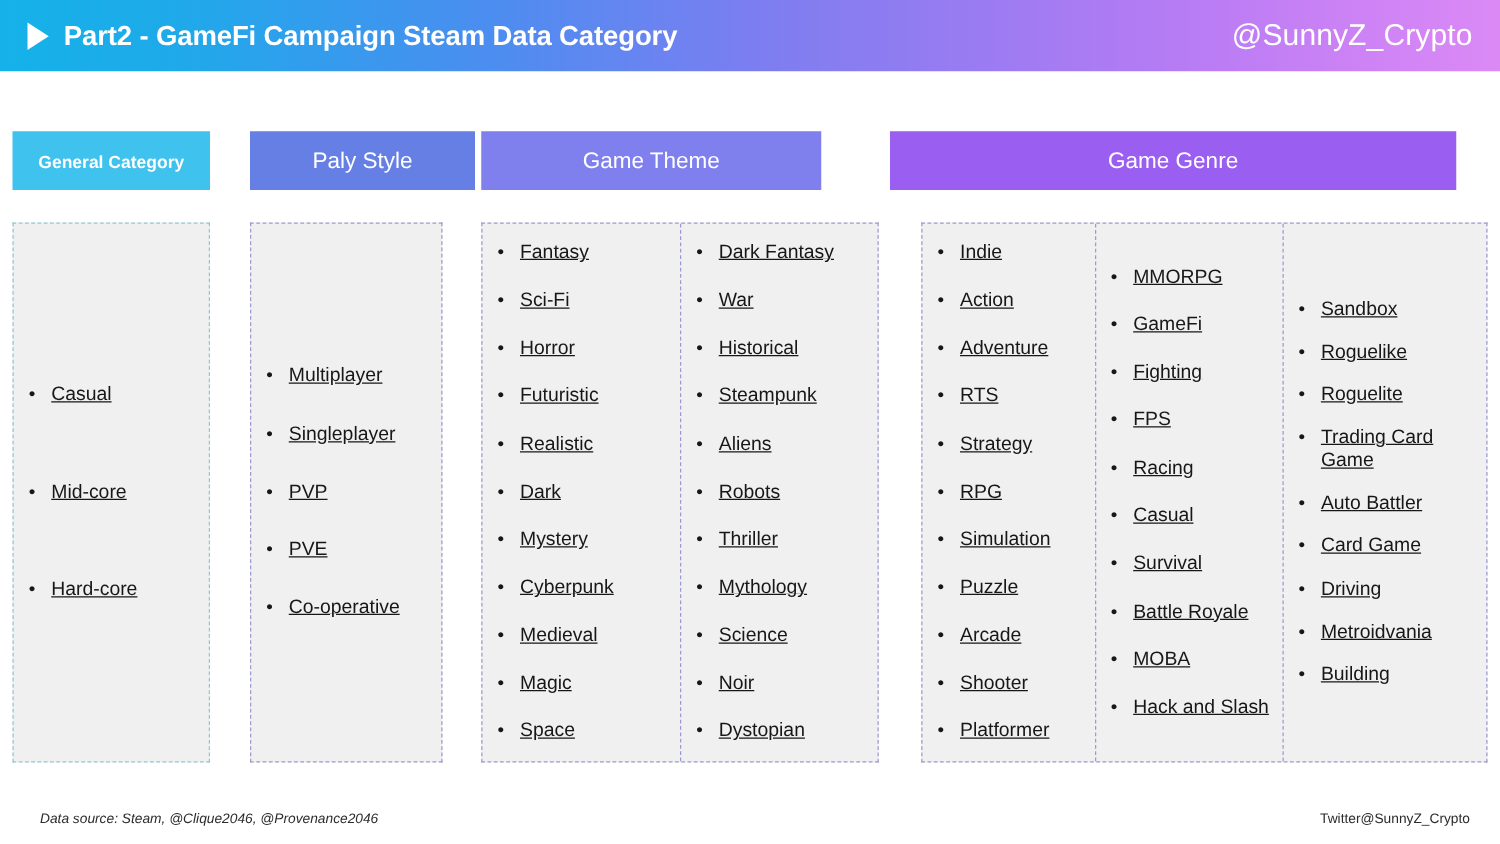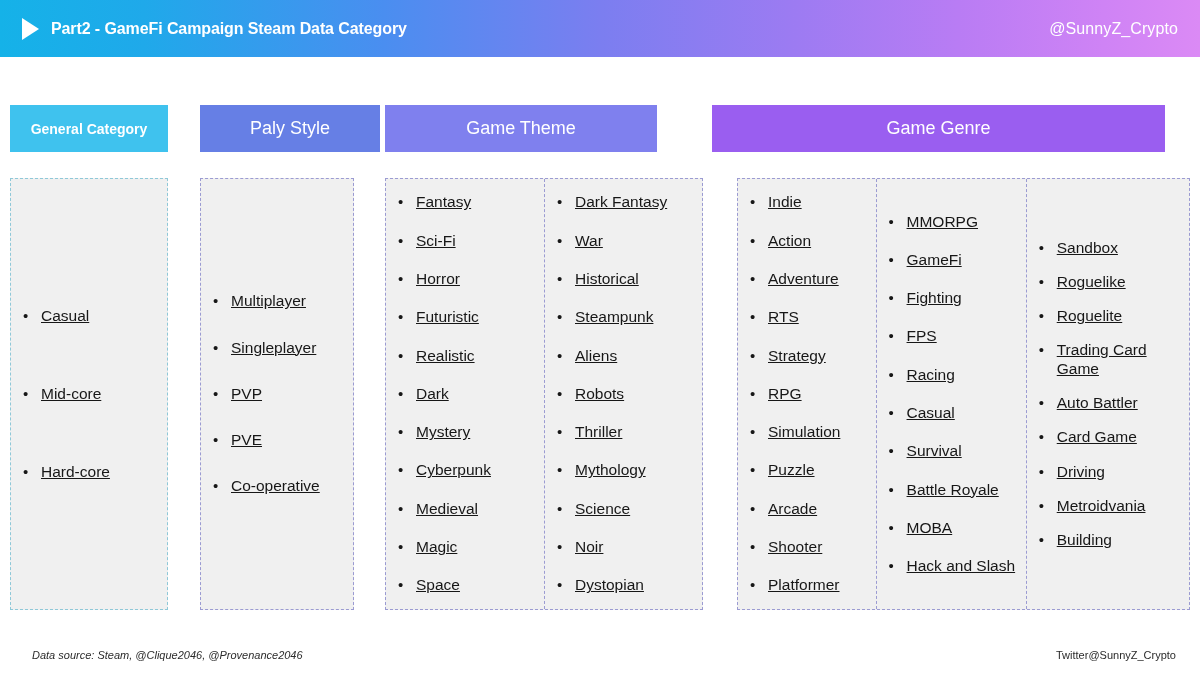--- a/index.html
+++ b/index.html
@@ -46,28 +46,28 @@
   .play-icon {
     width: 0;
     height: 0;
     border-left: 17px solid #ffffff;
     border-top: 11px solid transparent;
     border-bottom: 11px solid transparent;
     margin-left: 4px;
     flex: none;
   }
   .header-title {
-    font-size: 16px;
+    font-size: 22px;
     font-weight: bold;
     color: #ffffff;
     letter-spacing: -0.1px;
     white-space: nowrap;
   }
   .header-handle {
-    font-size: 16px;
+    font-size: 24px;
     color: #ffffff;
     white-space: nowrap;
     letter-spacing: 0.1px;
   }
 
   
   .chip {
     position: absolute;
     height: 47px;
     top: 105px;

